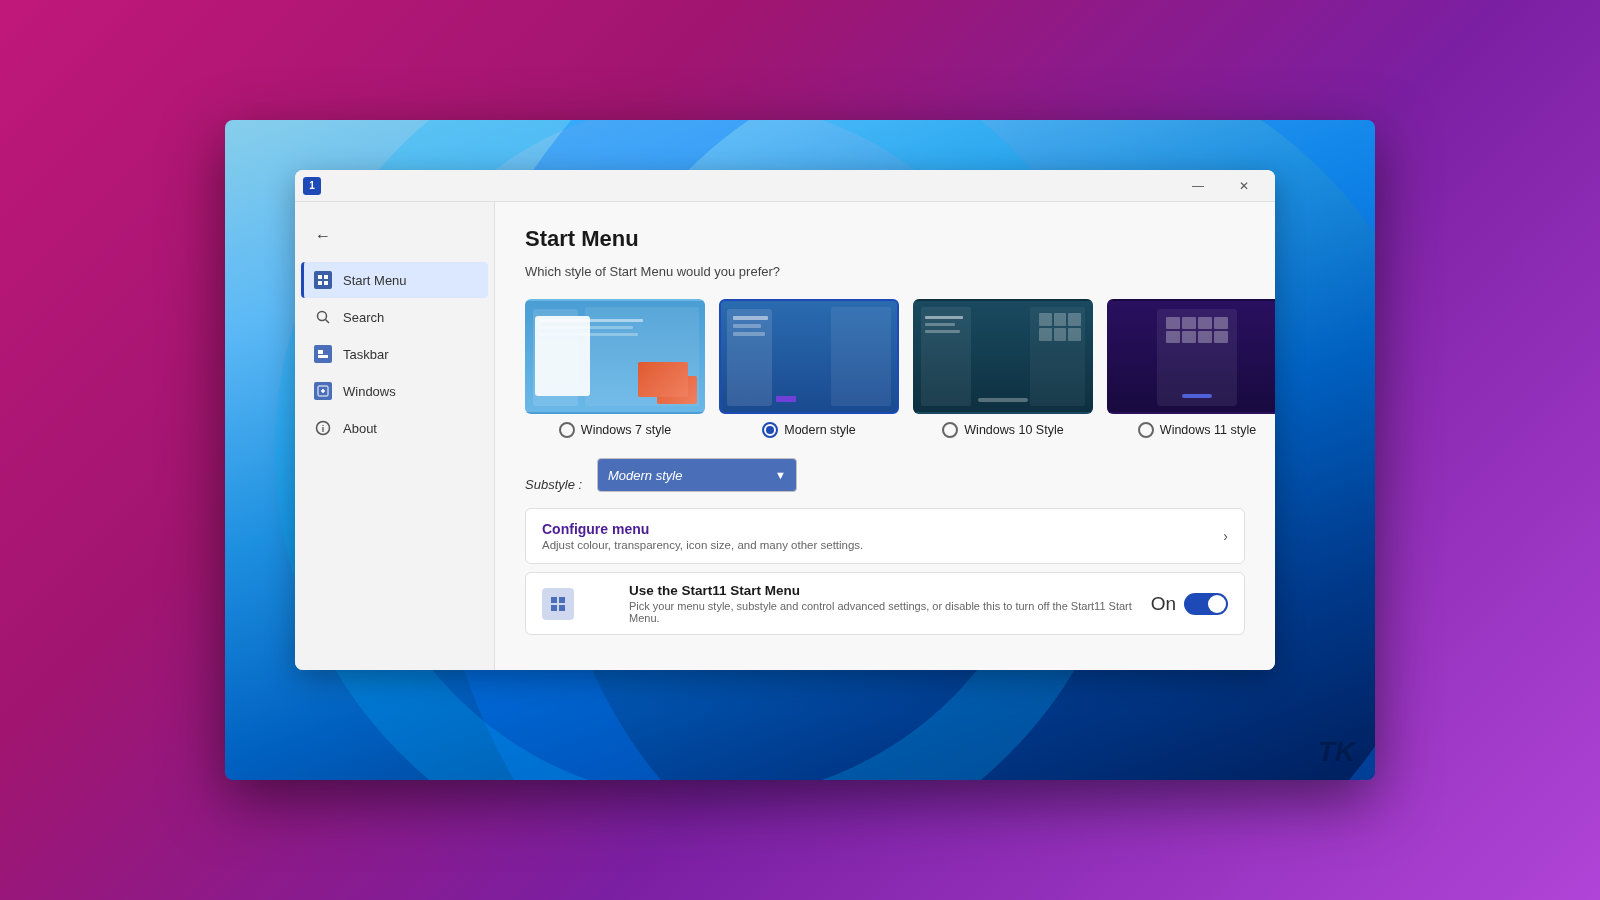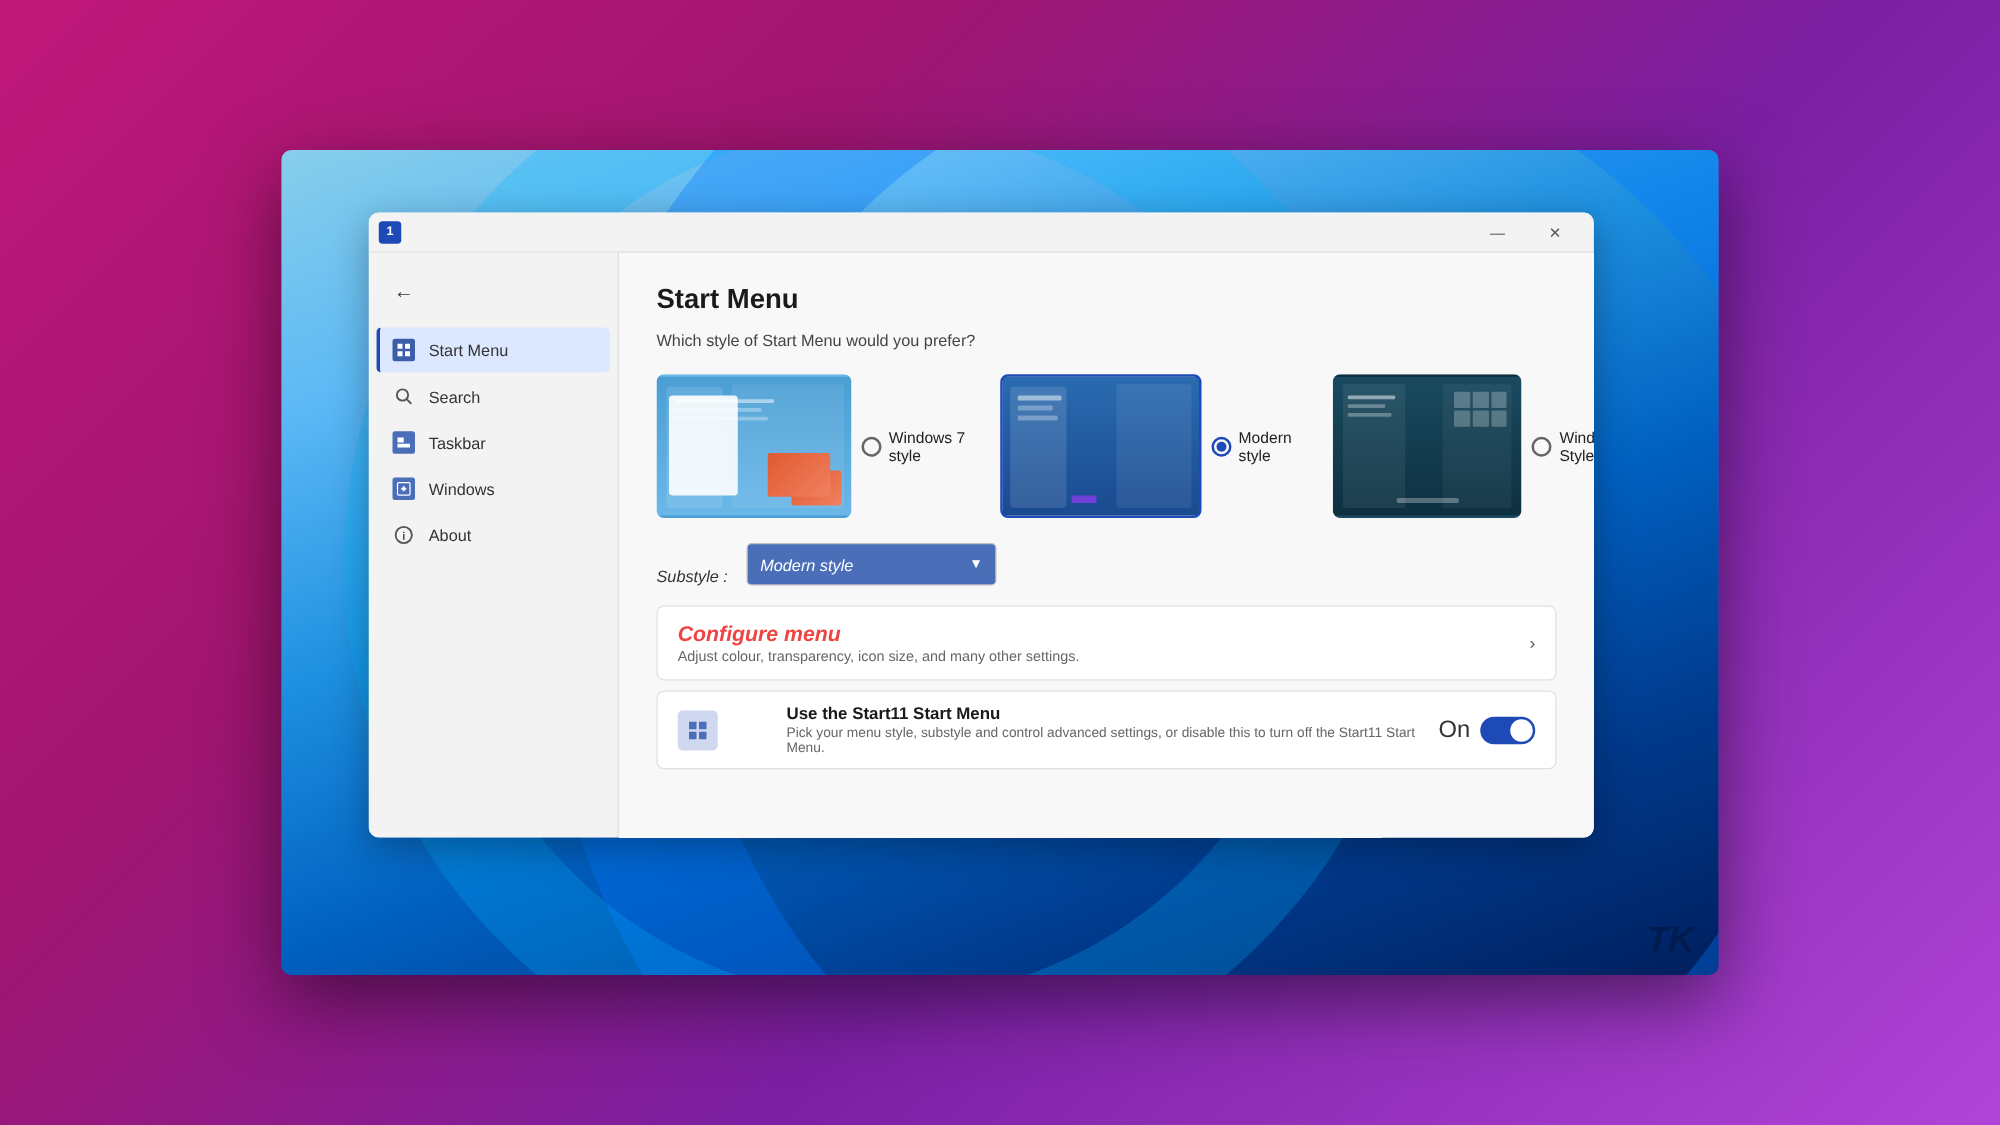--- a/index.html
+++ b/index.html
@@ -194,21 +194,21 @@
     }
 
     .style-grid {
       display: flex;
       gap: 14px;
       margin-bottom: 20px;
     }
 
     .style-option {
       display: flex;
-      flex-direction: row;
+      flex-direction: column;
       align-items: center;
       gap: 8px;
       cursor: pointer;
     }
 
     .style-preview {
       width: 180px;
       height: 115px;
       border-radius: 6px;
       overflow: hidden;
@@ -322,25 +322,24 @@
       border-radius: 6px;
       padding: 12px 16px;
       display: flex;
       align-items: center;
       justify-content: space-between;
       margin-bottom: 8px;
       cursor: pointer;
     }
 
     .configure-title {
-      font-size: 17px;
+      font-size: 14px;
       font-weight: 600;
-      color: #ef4444;
+      color: #4c1d95;
       margin-bottom: 2px;
-      font-style: italic;
     }
 
     .configure-desc {
       font-size: 11.5px;
       color: #666;
     }
 
     .chevron-right {
       font-size: 14px;
       color: #555;
@@ -570,20 +569,40 @@
                 <div style="background:rgba(255,255,255,0.25);border-radius:1px;"></div>
               </div>
               <div style="position:absolute;bottom:10px;left:50%;transform:translateX(-50%);width:50px;height:4px;background:rgba(255,255,255,0.3);border-radius:2px;"></div>
             </div>
             <div class="radio-row">
               <div class="radio-circle"></div>
               <span>Windows 10 Style</span>
             </div>
           </div>
 
+          <div class="style-option">
+            <div class="style-preview preview-win11">
+              <div style="position:absolute;left:50%;transform:translateX(-50%);top:8px;right:auto;width:80px;background:rgba(255,255,255,0.07);border-radius:3px;bottom:6px;"></div>
+              <div style="position:absolute;left:50%;transform:translateX(-50%);top:12px;width:70px;display:grid;grid-template-columns:1fr 1fr 1fr 1fr;gap:2px;padding:4px;">
+                <div style="background:rgba(255,255,255,0.3);height:12px;border-radius:1px;"></div>
+                <div style="background:rgba(255,255,255,0.3);height:12px;border-radius:1px;"></div>
+                <div style="background:rgba(255,255,255,0.3);height:12px;border-radius:1px;"></div>
+                <div style="background:rgba(255,255,255,0.3);height:12px;border-radius:1px;"></div>
+                <div style="background:rgba(255,255,255,0.3);height:12px;border-radius:1px;"></div>
+                <div style="background:rgba(255,255,255,0.3);height:12px;border-radius:1px;"></div>
+                <div style="background:rgba(255,255,255,0.3);height:12px;border-radius:1px;"></div>
+                <div style="background:rgba(255,255,255,0.3);height:12px;border-radius:1px;"></div>
+              </div>
+              <div style="position:absolute;bottom:14px;left:50%;transform:translateX(-50%);width:30px;height:4px;background:#5060d8;border-radius:2px;"></div>
+            </div>
+            <div class="radio-row">
+              <div class="radio-circle"></div>
+              <span>Windows 11 style</span>
+            </div>
+          </div>
 
         </div>
 
         <div class="substyle-row">
           <span class="substyle-label">Substyle :</span>
           <div class="substyle-select">
             <span>Modern style</span>
             <span style="font-size:11px;">▼</span>
           </div>
         </div>

